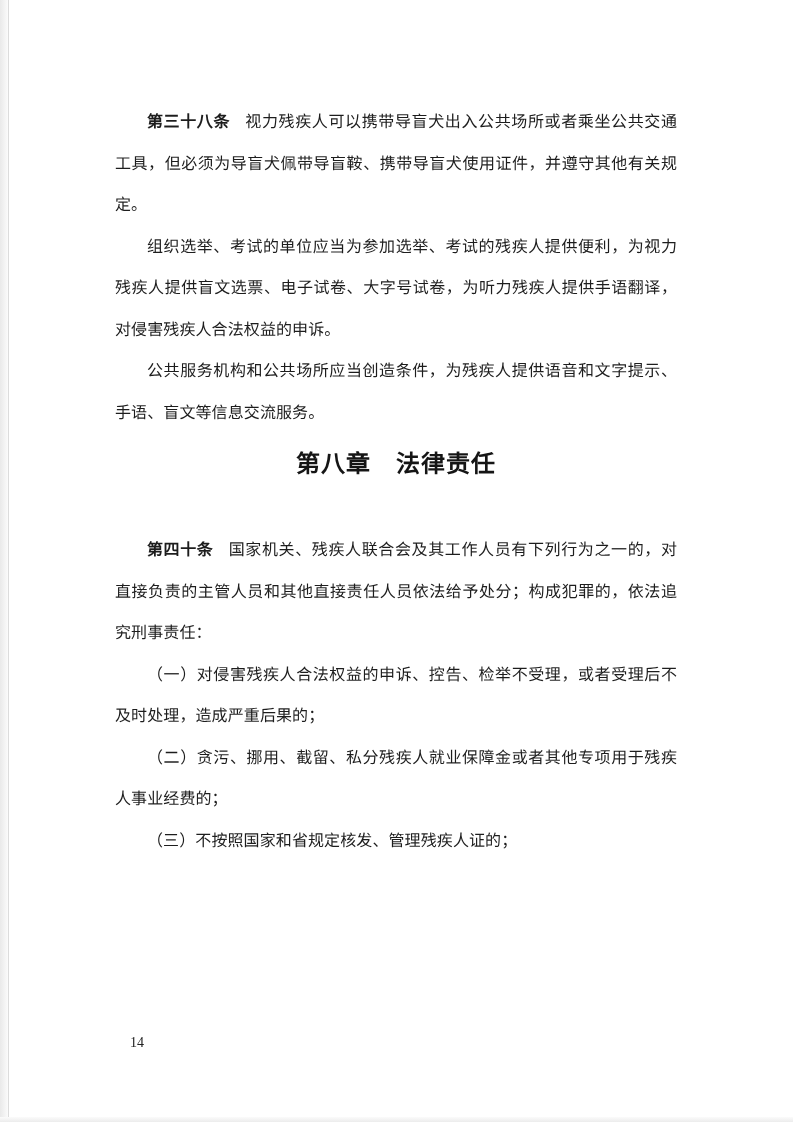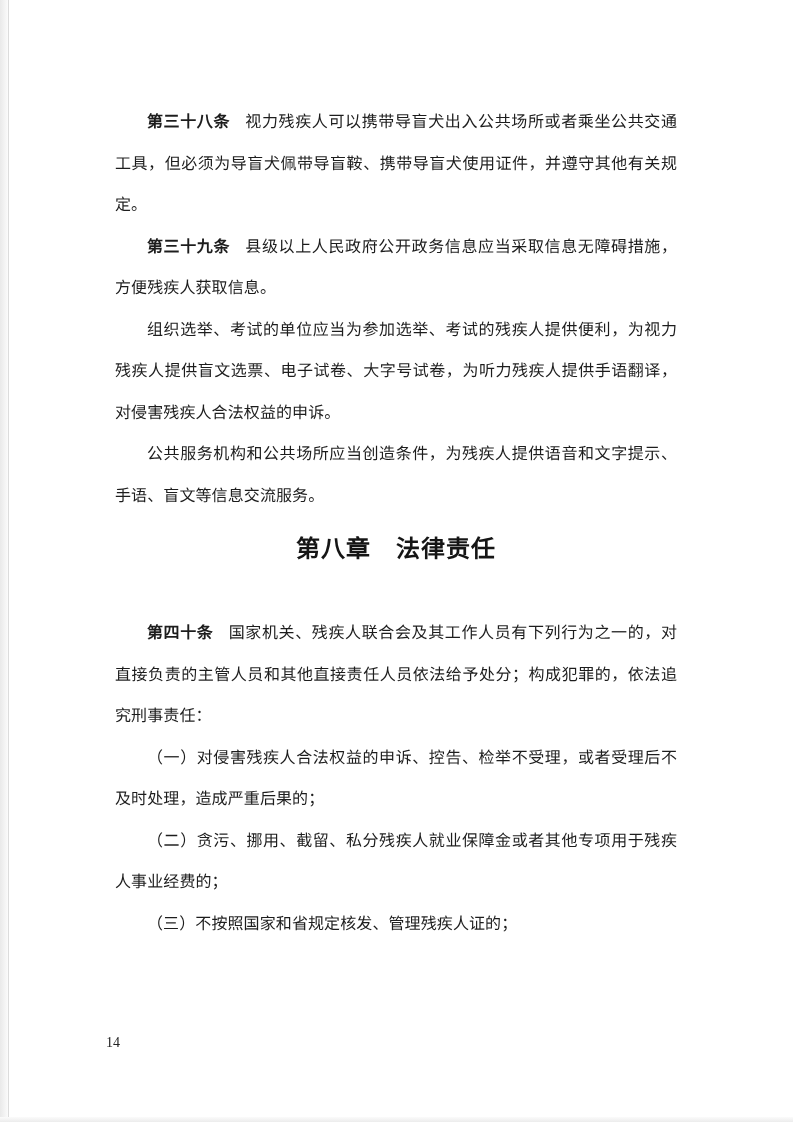--- a/index.html
+++ b/index.html
@@ -48,51 +48,50 @@
   }
   .article-label {
     font-weight: bold;
     margin-right: 0.95em;
   }
   .article-label:empty {
     display: none;
     margin: 0;
   }
   .chapter-heading {
-    font-family: Liberation Sans, sans-serif;
+    font-family: Liberation Mono, monospace;
     font-weight: bold;
     font-size: 24px;
     line-height: 30px;
     text-align: center;
     letter-spacing: 1px;
     margin: 18px 0 48px 0;
     color: #151515;
   }
   .page-number {
     position: absolute;
-    left: 106px;
+    left: 130px;
     top: 1034px;
     font-size: 14px;
     line-height: 18px;
     letter-spacing: 0;
     color: #222222;
   }
 </style>
 </head>
 <body>
 
 <div class="edge-left"></div>
 <div class="edge-bottom"></div>
 
 <div class="doc-page">
   <div class="doc-body">
 
     <p><span class="article-label">第三十八条</span><span>视力残疾人可以携带导盲犬出入公共场所或者乘坐公共交通工具，但必须为导盲犬佩带导盲鞍、携带导盲犬使用证件，并遵守其他有关规定。</span></p>
 
-    <p><span class="article-label">第三十九条</span><span>县级以上人民政府公开政务信息应当采取信息无障碍措施，方便残疾人获取信息。</span></p>
 
     <p><span>组织选举、考试的单位应当为参加选举、考试的残疾人提供便利，为视力残疾人提供盲文选票、电子试卷、大字号试卷，为听力残疾人提供手语翻译，对侵害残疾人合法权益的申诉。</span></p>
 
     <p><span>公共服务机构和公共场所应当创造条件，为残疾人提供语音和文字提示、手语、盲文等信息交流服务。</span></p>
 
     <div class="chapter-heading">第八章　法律责任</div>
 
     <p><span class="article-label">第四十条</span><span>国家机关、残疾人联合会及其工作人员有下列行为之一的，对直接负责的主管人员和其他直接责任人员依法给予处分；构成犯罪的，依法追究刑事责任：</span></p>
 
     <p><span>（一）对侵害残疾人合法权益的申诉、控告、检举不受理，或者受理后不及时处理，造成严重后果的；</span></p>

